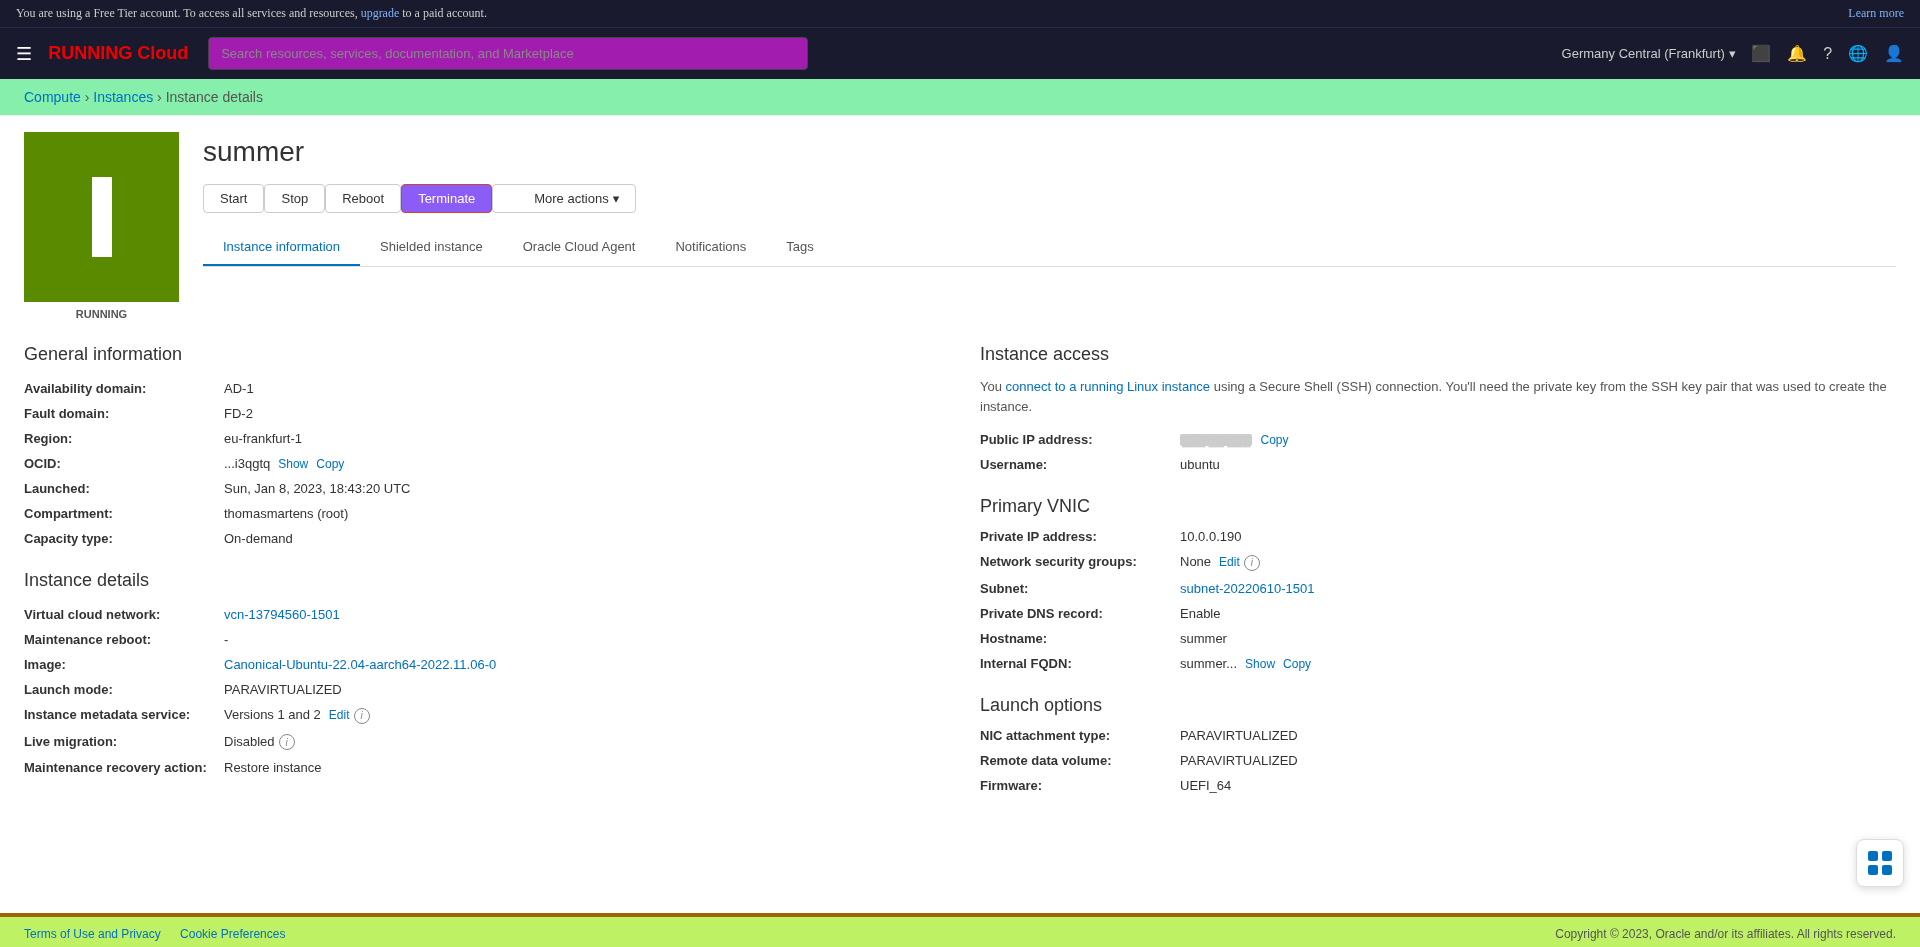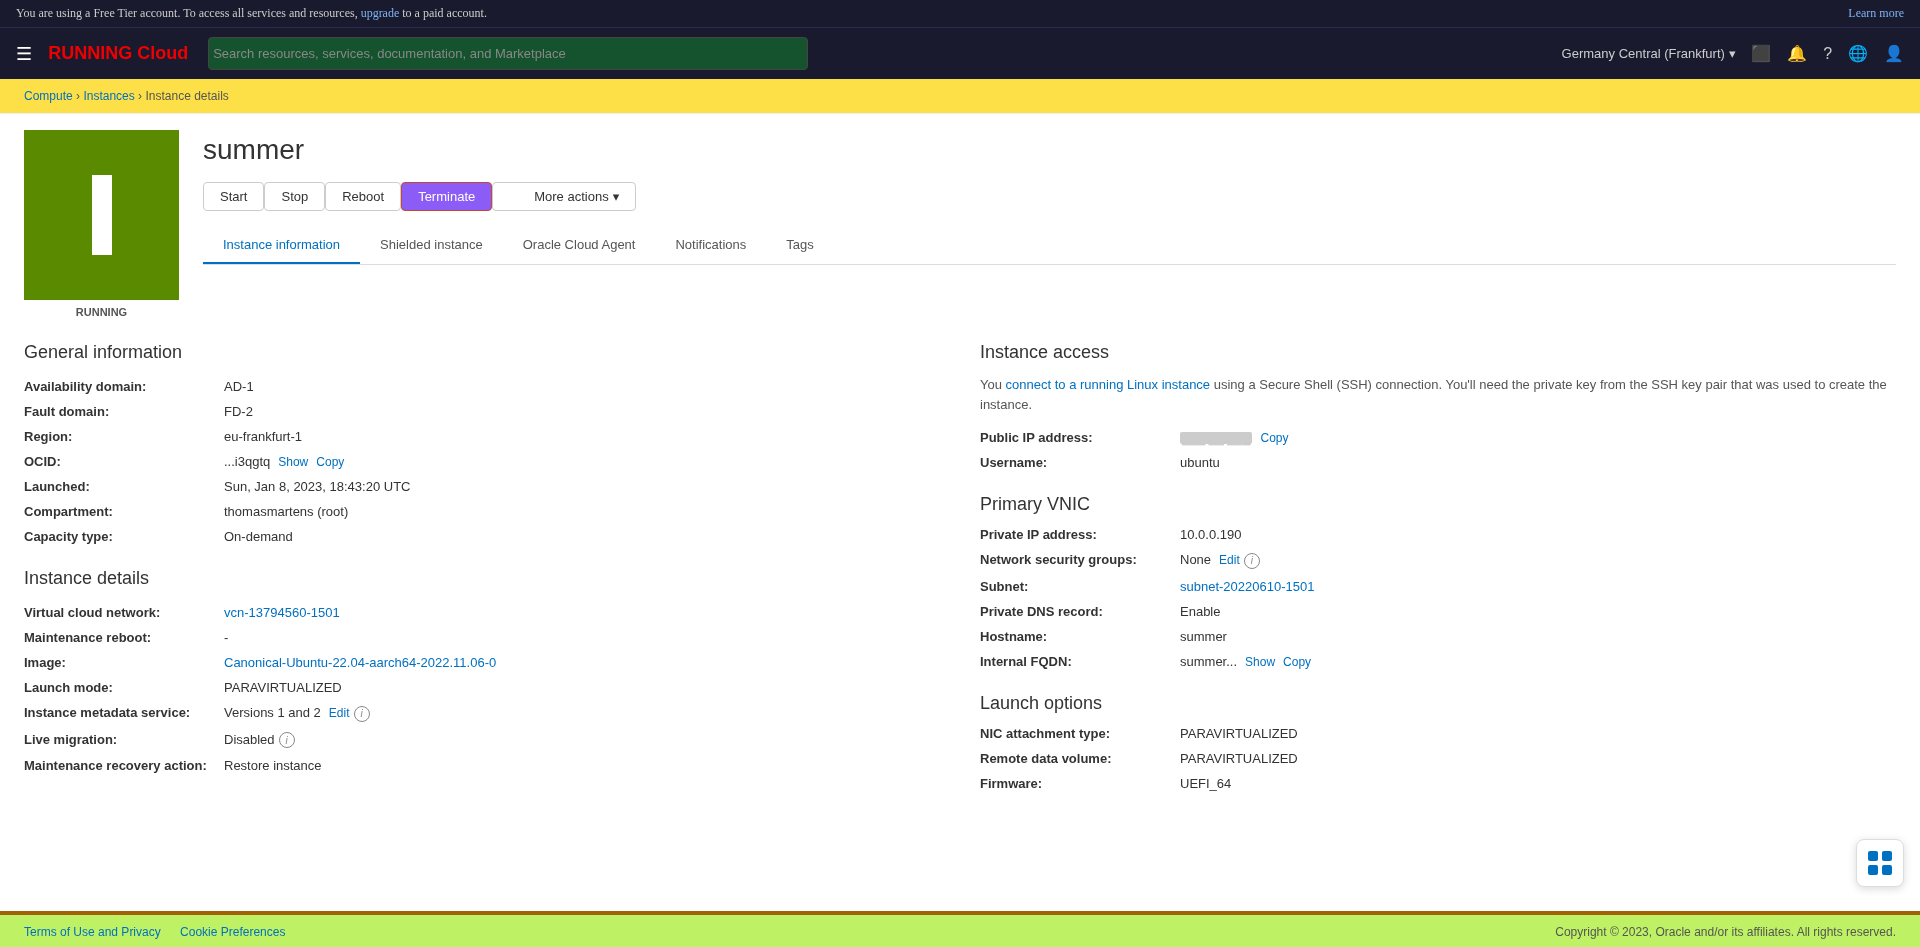--- a/index.html
+++ b/index.html
@@ -32,24 +32,24 @@
       align-items: center;
       color: #e00;
       font-weight: bold;
       font-size: 18px;
       margin-right: 20px;
     }
     .menu-icon { color: #fff; margin-right: 16px; cursor: pointer; font-size: 18px; }
     .search-bar {
       flex: 1;
       max-width: 600px;
-      padding: 8px 4px;
+      padding: 8px 12px;
       border: 1px solid #444;
       border-radius: 4px;
-      background: #14532d;
+      background: #a21caf;
       color: #ccc;
       font-size: 13px;
       outline: none;
     }
     .search-bar::placeholder { color: #888; }
     .header-right {
       display: flex;
       align-items: center;
       margin-left: auto;
       gap: 16px;
@@ -61,23 +61,23 @@
       gap: 4px;
       color: #ccc;
       font-size: 13px;
       cursor: pointer;
     }
     .header-icon { color: #ccc; cursor: pointer; font-size: 16px; }
 
     
     .breadcrumb {
       padding: 10px 24px;
-      font-size: 12px;
+      font-size: 14px;
       color: #555;
-      background: #fde047;
+      background: #86efac;
       border-bottom: 1px solid #eee;
     }
     .breadcrumb a { color: #0070c0; text-decoration: none; }
     .breadcrumb span { color: #555; }
 
     
     .main {
       background: #fff;
       min-height: calc(100vh - 150px);
     }

